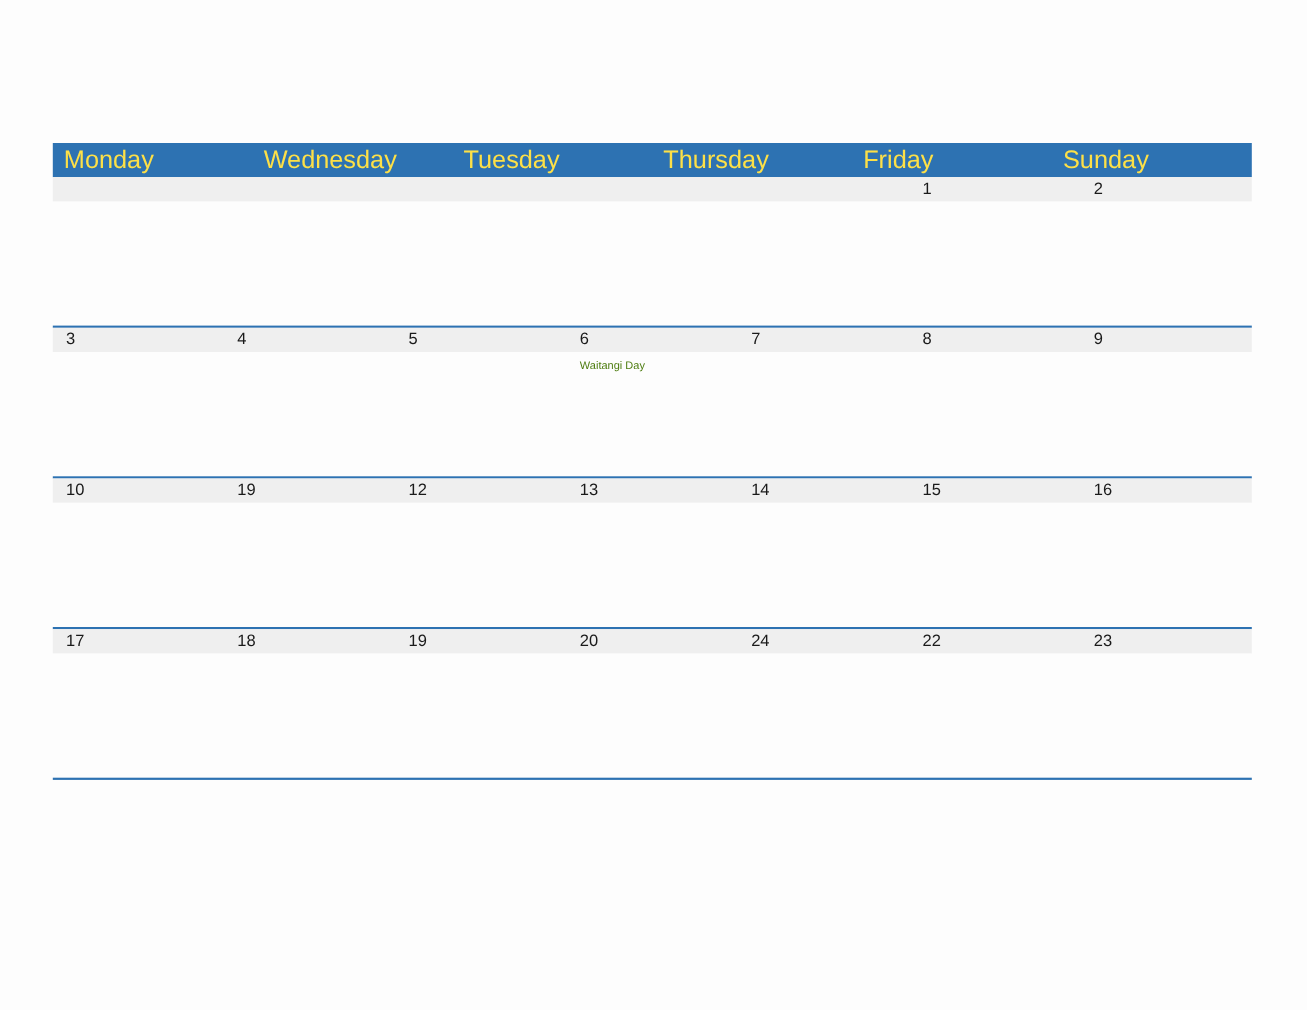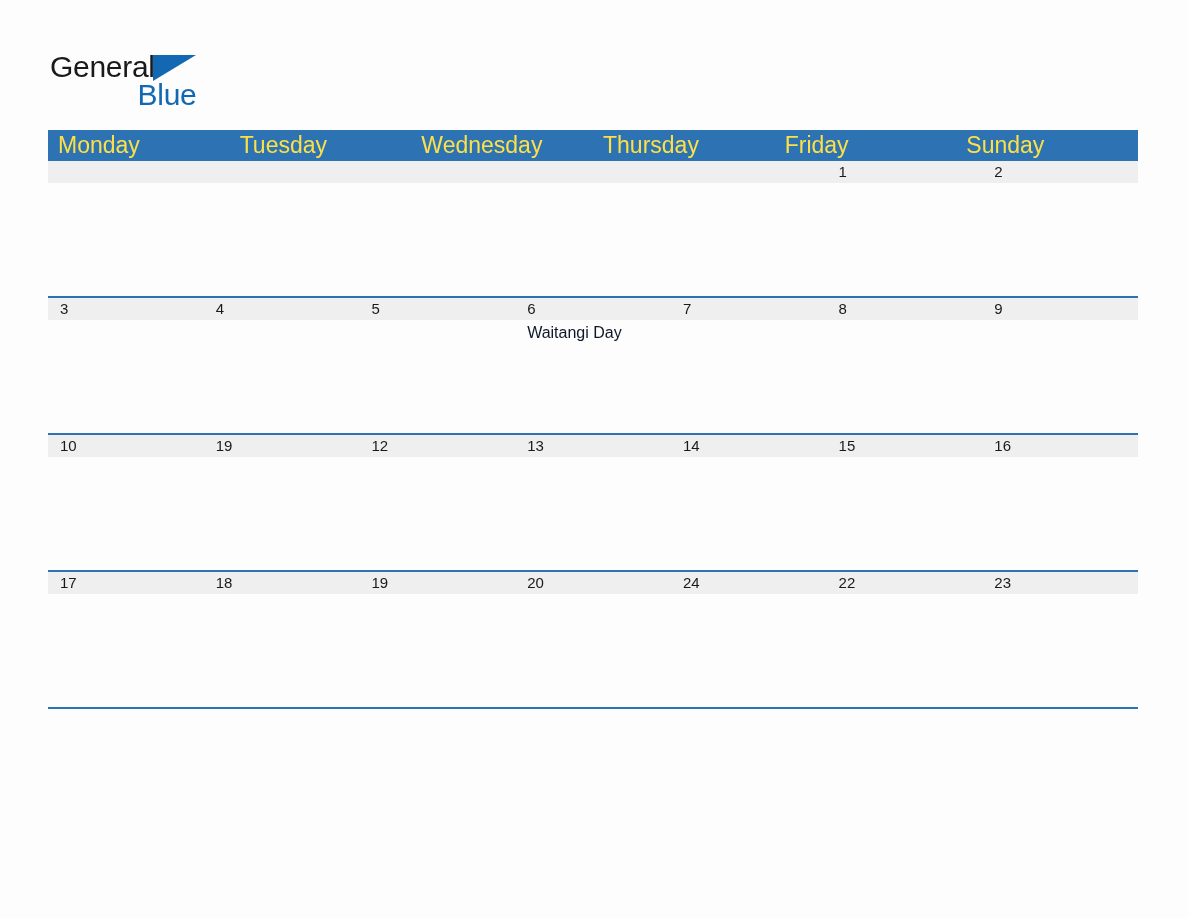--- a/index.html
+++ b/index.html
@@ -143,50 +143,42 @@
   .week-row.first .event-band {
     height: 113px;
   }
   .event-cell {
     flex: 1 1 0;
     padding-left: 12px;
     padding-top: 3px;
     box-sizing: border-box;
   }
   .event-text {
-    font-size: 16px;
-    color: #0f172a;
+    font-size: 10px;
+    color: #4d7c0f;
     line-height: 19px;
     display: block;
   }
 </style>
 </head>
 <body>
 
 <div class="page-header">
 
-  <div class="brand">
-    <div class="brand-line1">
-      <span class="brand-general">General</span><span class="brand-triangle"></span>
-    </div>
-    <div class="brand-line2">
-      <span class="brand-blue">Blue</span>
-    </div>
-  </div>
 
 
 
 </div>
 
 <div class="calendar">
 
   <div class="weekday-header">
     <div class="weekday-cell">Monday</div>
+    <div class="weekday-cell">Wednesday</div>
     <div class="weekday-cell">Tuesday</div>
-    <div class="weekday-cell">Wednesday</div>
     <div class="weekday-cell">Thursday</div>
     <div class="weekday-cell">Friday</div>
     <div class="weekday-cell">Sunday</div>
   </div>
 
   <div class="week-row first">
 
     <div class="date-band">
       <div class="date-cell"></div>
       <div class="date-cell"></div>

